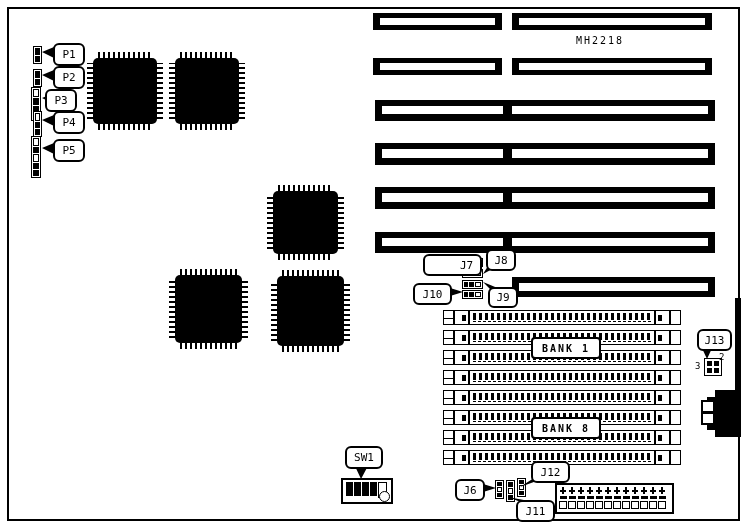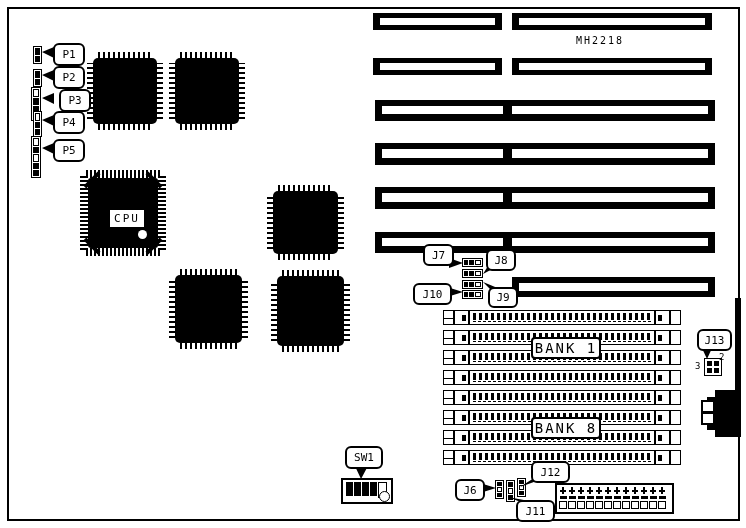--- a/index.html
+++ b/index.html
@@ -46,21 +46,21 @@
   .latch{border:1px solid #000;background:#fff;}
   .latchL::after{content:'';position:absolute;right:2px;top:4px;width:4px;height:6px;background:#000;}
   .latchR::after{content:'';position:absolute;left:2px;top:4px;width:4px;height:6px;background:#000;}
   .sbody{border:1px solid #000;background:#fff;}
   .sbody::before{content:'';position:absolute;left:3px;right:3px;top:2px;height:7px;
      background:repeating-linear-gradient(90deg,#000 0 3px,transparent 3px 6px);}
   .sbody::after{content:'';position:absolute;left:3px;right:3px;bottom:2px;height:1px;
      background:repeating-linear-gradient(90deg,#000 0 3px,transparent 3px 5px);}
   
   .banklbl{border:2px solid #000;border-radius:4px;background:#fff;z-index:25;
-     display:flex;align-items:center;justify-content:center;font-size:14px;letter-spacing:2px;}
+     display:flex;align-items:center;justify-content:center;font-size:10px;letter-spacing:2px;font-weight:bold;}
   .callout{border:2px solid #000;border-radius:6px;background:#fff;z-index:40;
      display:flex;align-items:center;justify-content:center;font-size:11px;}
   
   .hjump{width:21px;height:9px;border:1px solid #000;background:#fff;display:flex;gap:1px;padding:1px;
      box-sizing:border-box;z-index:20;}
   .hjump .c{flex:1;}
   .vjump{border:1px solid #000;background:#fff;display:flex;flex-direction:column;gap:1px;padding:1px;
      box-sizing:border-box;z-index:20;}
   .vjump .c{flex:1;}
   .ck{background:#000;} .cw{background:#fff;border:1px solid #000;}
@@ -163,34 +163,20 @@
       </div>
       <div class="abs qfp" style="left: 271px; top: 270px; width: 79px; height: 82px;">
         <div class="body"></div>
         <div class="pins-t"></div>
         <div class="pins-b"></div>
         <div class="pins-l"></div>
         <div class="pins-r"></div>
       </div>
     </div>
 
-  <div class="abs cpu">
-    <div class="pins-t"></div>
-    <div class="pins-b"></div>
-    <div class="pins-l"></div>
-    <div class="pins-r"></div>
-    <div class="body">
-      <div class="diag" style="left:-6px;top:0;transform:rotate(-45deg);"></div>
-      <div class="diag" style="right:-6px;top:0;transform:rotate(45deg);"></div>
-      <div class="diag" style="left:-6px;bottom:0;transform:rotate(45deg);"></div>
-      <div class="diag" style="right:-6px;bottom:0;transform:rotate(-45deg);"></div>
-      <div class="lbl">CPU</div>
-      <div class="dot"></div>
-    </div>
-  </div>
 
 
   <div id="simm">
       <div class="abs simm-part" style="left: 443px; top: 310px; width: 237px; height: 15px;">
         <div class="abs ebox ebox2" style="left: 0px; top: 0px; width: 9px; height: 13px;"></div>
         <div class="abs latch latchL" style="left: 11px; top: 0px; width: 13px; height: 13px;"></div>
         <div class="abs sbody" style="left: 26px; top: 0px; width: 184px; height: 13px;"></div>
         <div class="abs latch latchR" style="left: 212px; top: 0px; width: 13px; height: 13px;"></div>
         <div class="abs ebox" style="left: 227px; top: 0px; width: 9px; height: 13px;"></div>
       </div>
@@ -386,24 +372,24 @@
       <polygon points="490,289 500,289 483,282" fill="#000"></polygon>
       <polygon points="480,483 480,493 496,488" fill="#000"></polygon>
       <polygon points="518,501 529,501 508,497" fill="#000"></polygon>
       <polygon points="534,478 545,478 520,487" fill="#000"></polygon>
       <polygon points="701,346 713,346 707,359" fill="#000"></polygon>
       <polygon points="354,464 369,464 361,479" fill="#000"></polygon>
     </svg>
   <div id="callouts">
       <div class="abs callout" style="left: 53px; top: 43px; width: 28px; height: 19px;">P1</div>
       <div class="abs callout" style="left: 53px; top: 66px; width: 28px; height: 19px;">P2</div>
-      <div class="abs callout" style="left: 59px; top: 89px; width: 28px; height: 19px;">P3</div>
+      <div class="abs callout" style="left: 45px; top: 89px; width: 28px; height: 19px;">P3</div>
       <div class="abs callout" style="left: 53px; top: 111px; width: 28px; height: 19px;">P4</div>
       <div class="abs callout" style="left: 53px; top: 139px; width: 28px; height: 19px;">P5</div>
-      <div class="abs callout" style="left: 423px; top: 244px; width: 27px; height: 18px;">J7</div>
+      <div class="abs callout" style="left: 423px; top: 254px; width: 27px; height: 18px; padding-left: 28px;">J7</div>
       <div class="abs callout" style="left: 486px; top: 249px; width: 26px; height: 18px;">J8</div>
       <div class="abs callout" style="left: 413px; top: 283px; width: 35px; height: 18px;">J10</div>
       <div class="abs callout" style="left: 488px; top: 287px; width: 26px; height: 17px;">J9</div>
       <div class="abs callout" style="left: 455px; top: 479px; width: 26px; height: 18px;">J6</div>
       <div class="abs callout" style="left: 516px; top: 500px; width: 35px; height: 18px;">J11</div>
       <div class="abs callout" style="left: 531px; top: 461px; width: 35px; height: 18px;">J12</div>
       <div class="abs callout" style="left: 697px; top: 329px; width: 31px; height: 18px;">J13</div>
       <div class="abs callout" style="left: 345px; top: 446px; width: 34px; height: 19px;">SW1</div>
     </div>
 </div>

